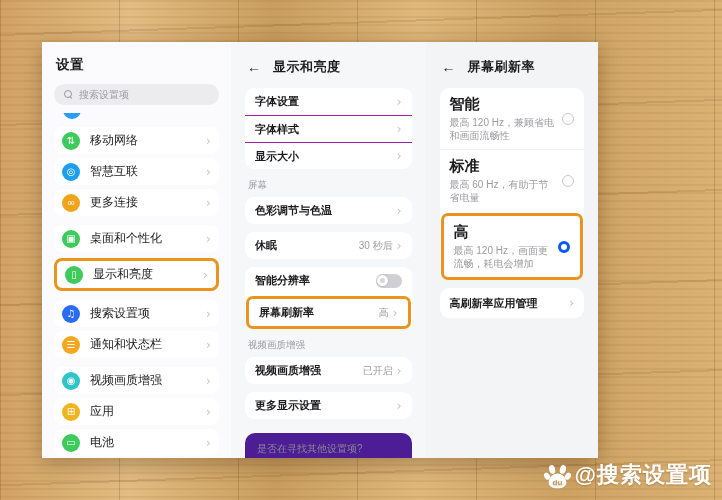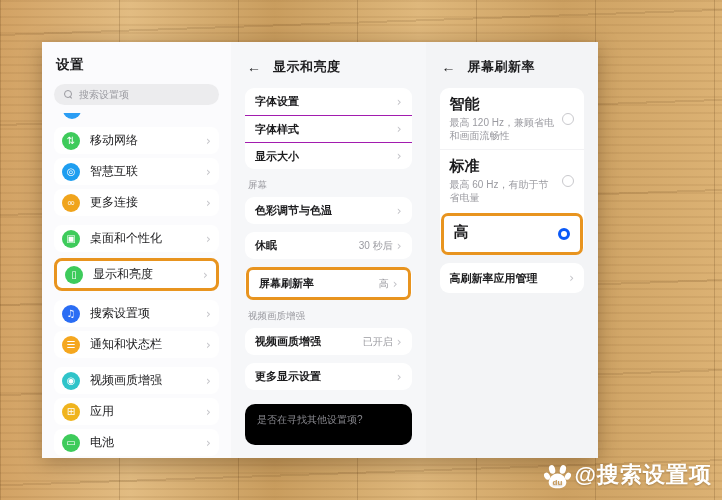--- a/index.html
+++ b/index.html
@@ -79,21 +79,21 @@
   }
 
   
   .toggle { margin-left:auto; width:26px; height:14px; border-radius:7px; background:#cfcfd4; position:relative; }
   .toggle .knob { position:absolute; left:1.5px; top:1.5px; width:11px; height:11px; border-radius:50%; background:#fff;
      box-shadow:0 0 2px rgba(0,0,0,.25); }
   .toggle .knob::after { content:""; position:absolute; left:3.2px; top:3.2px; width:4.6px; height:4.6px;
      border-radius:50%; background:#d8d8dc; }
 
   
-  .suggest { background:#000000; border-radius:10px; padding:9px 12px 10px 12px; margin-top:14px; }
+  .suggest { background:#4c1d95; border-radius:10px; padding:9px 12px 10px 12px; margin-top:14px; }
   .suggest .q { font-size:10px; color:#8a8a90; margin-bottom:8px; }
 
   
   .opt { display:flex; align-items:center; padding:7px 10px; }
   .opt + .opt { border-top:1px solid #f2f2f4; }
   .opt .txt { flex:1; padding-right:6px; }
   .opt .name { font-size:15px; font-weight:bold; color:#1c1c1e; margin-bottom:3px;font-family:Liberation Serif, serif; }
   .opt .desc { font-size:10px; color:#9a9aa0; line-height:1.25; }
   .radio { width:12px; height:12px; border-radius:50%; border:1.5px solid #c9c9cd; flex:0 0 auto; background:#fff; }
   .radio.sel { border:3.6px solid #0a59f7; }
@@ -209,20 +209,26 @@
 
       <div class="card">
         <div class="crow">
           <span class="lbl">休眠</span>
           <span class="val">30 秒后</span>
           <span class="chev">›</span>
         </div>
       </div>
 
       <div class="card">
+        <div class="crow">
+          <span class="lbl">智能分辨率</span>
+          <span class="toggle">
+              <span class="knob"></span>
+            </span>
+        </div>
         <div class="crow hl-row">
           <span class="lbl">屏幕刷新率</span>
           <span class="val">高</span>
           <span class="chev">›</span>
         </div>
       </div>
 
       <div class="sec-label">视频画质增强</div>
 
       <div class="card">
@@ -263,20 +269,21 @@
         <div class="opt">
           <span class="txt">
             <span class="name" style="display:block">标准</span>
             <span class="desc" style="display:block">最高 60 Hz，有助于节省电量</span>
           </span>
           <span class="radio"></span>
         </div>
         <div class="opt hl-opt">
           <span class="txt">
             <span class="name" style="display:block">高</span>
+            <span class="desc" style="display:block">最高 120 Hz，画面更流畅，耗电会增加</span>
           </span>
           <span class="radio sel"></span>
         </div>
       </div>
 
       <div class="card">
         <div class="crow" style="height:30px;">
           <span class="lbl">高刷新率应用管理</span>
           <span class="chev solo">›</span>
         </div>

